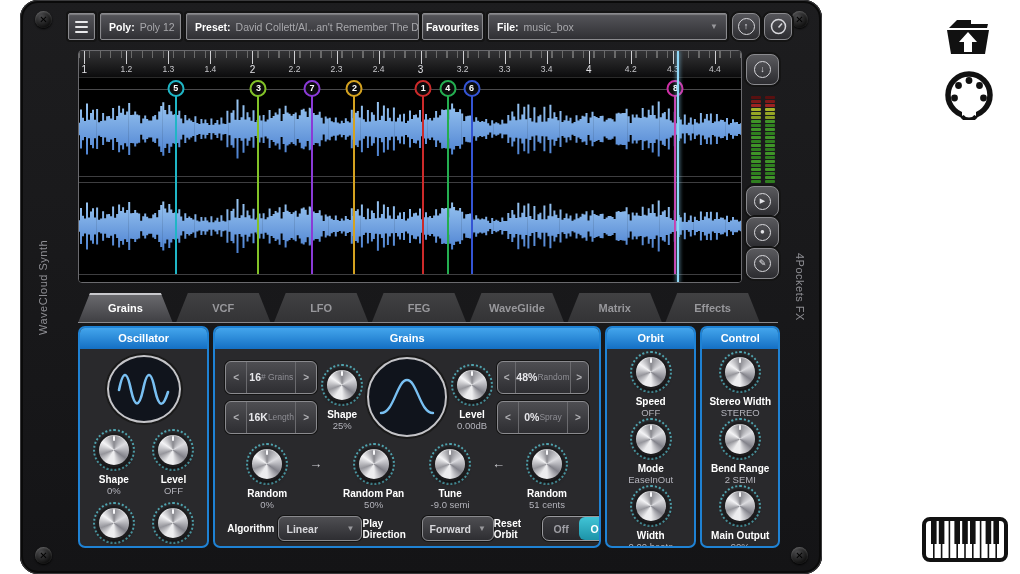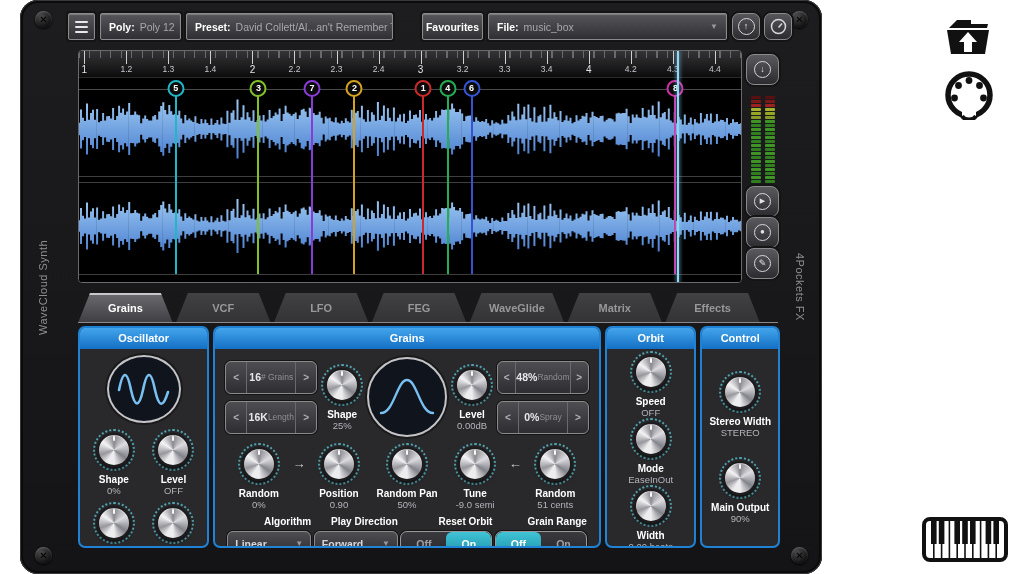--- a/index.html
+++ b/index.html
@@ -117,21 +117,21 @@
     color:#b0b0b4; font-size:10px; font-weight:bold; }
   .step-mid { flex:1; border-left:1px solid #6a6a6e; border-right:1px solid #6a6a6e;
     display:flex; flex-direction:row; align-items:center; justify-content:center; }
   .step-val { color:#e8e8ec; font-size:10.5px; font-weight:bold; line-height:12px; }
   .step-lab { color:#8e8e94; font-size:8.5px; line-height:10px; }
 
   .g-row2 { display:flex; align-items:center; justify-content:space-evenly; padding:4px 6px 0; }
   .arrow { color:#d0d0d4; font-size:13px; margin:0 -4px 26px; }
 
   .g-row3 { display:flex; align-items:flex-start; justify-content:space-between; padding:6px 12px 0; }
-  .selgroup { display:flex; flex-direction:column; align-items:flex-end; gap:4px; }
+  .selgroup { display:flex; flex-direction:row; align-items:center; gap:4px; }
   .sellabel { color:#fff; font-size:10px; font-weight:bold; }
   .dropdown { width:84px; height:25px; border-radius:6px; border:1px solid #8a8a8e;
     background:linear-gradient(180deg,#4e4e52,#2e2e32); box-shadow:0 0 0 1px #141414;
     display:flex; align-items:center; padding:0 7px; color:#d8d8dc; font-size:10.5px; font-weight:bold; }
   .dropdown .darrow { margin-left:auto; color:#98989c; font-size:8px; }
   .toggle { width:92px; height:25px; border-radius:7px; border:1px solid #9a9a9e;
     background:linear-gradient(180deg,#3a3a3e,#28282c); box-shadow:0 0 0 1px #141414;
     display:flex; overflow:hidden; }
   .thalf { flex:1; display:flex; align-items:center; justify-content:center;
     color:#a0a0a6; font-size:10.5px; font-weight:bold; }
@@ -158,21 +158,21 @@
 
     <div class="toolbar-btn hamburger" style="left:48px;width:27px">
       <span class="hbar"></span>
       <span class="hbar"></span>
       <span class="hbar"></span>
     </div>
     <div class="toolbar-btn" style="left:80px;width:81px">
       <b>Poly:</b>
       <span class="val">Poly 12</span>
     </div>
-    <div class="toolbar-btn" style="left:166px;width:207px">
+    <div class="toolbar-btn" style="left:166px;width:233px">
       <b>Preset:</b>
       <span class="val">David Collett/Al...an't Remember The Dream</span>
 
     </div>
     <div class="toolbar-btn" style="left:402px;width:61px;justify-content:center">
       <b>Favourites</b>
     </div>
     <div class="toolbar-btn" style="left:468px;width:239px">
       <b>File:</b>
       <span class="val">music_box</span>
@@ -461,27 +461,20 @@
                 <div class="knob"></div>
               </div>
               <div class="kname">Random</div>
               <div class="kval">0%</div>
             </div>
             <span class="arrow">→</span>
             <div class="kgroup">
               <div class="kring">
                 <div class="knob"></div>
               </div>
-              <div class="kname">Position</div>
-              <div class="kval">0.90</div>
-            </div>
-            <div class="kgroup">
-              <div class="kring">
-                <div class="knob"></div>
-              </div>
               <div class="kname">Random Pan</div>
               <div class="kval">50%</div>
             </div>
             <div class="kgroup">
               <div class="kring">
                 <div class="knob"></div>
               </div>
               <div class="kname">Tune</div>
               <div class="kval">-9.0 semi</div>
             </div>
@@ -555,20 +548,27 @@
 
       <section class="panel p-control">
         <header>Control</header>
         <div class="vknobs" id="control-knobs">
             <div class="kgroup">
               <div class="kring">
                 <div class="knob"></div>
               </div>
               <div class="kname">Stereo Width</div>
               <div class="kval">STEREO</div>
+            </div>
+            <div class="kgroup">
+              <div class="kring">
+                <div class="knob"></div>
+              </div>
+              <div class="kname">Bend Range</div>
+              <div class="kval">2 SEMI</div>
             </div>
             <div class="kgroup">
               <div class="kring">
                 <div class="knob"></div>
               </div>
               <div class="kname">Main Output</div>
               <div class="kval">90%</div>
             </div>
           </div>
       </section>

